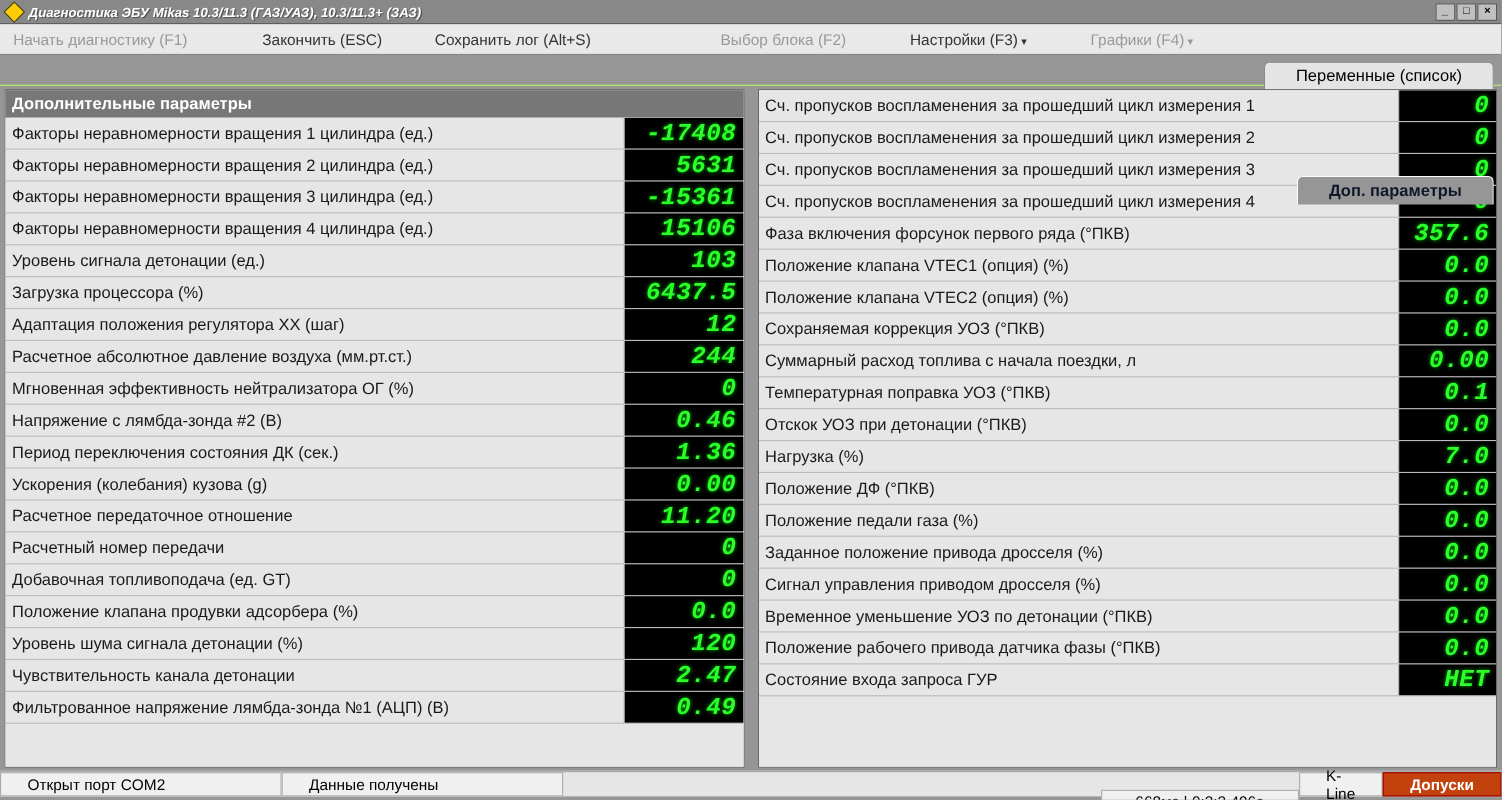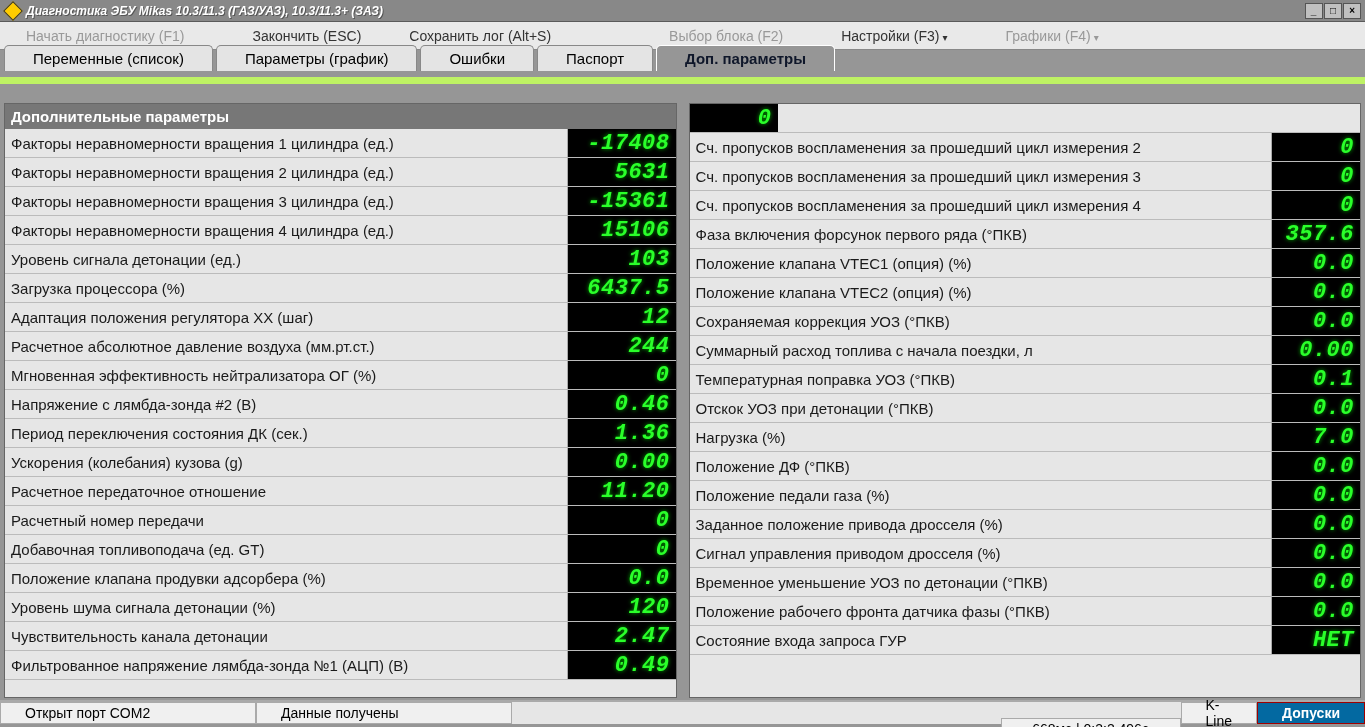--- a/index.html
+++ b/index.html
@@ -4,48 +4,48 @@
 <style>
   * { margin:0; padding:0; box-sizing:border-box; }
   body { width:1365px; height:727px; font-family:Verdana,Arial,sans-serif; font-size:14px; background:#969696; overflow:hidden; }
   
   .titlebar { height:22px; background:#888; border-bottom:1px solid #5a5a5a; display:flex; align-items:center; padding:0 4px; color:#fff; font-size:12px; font-weight:bold;font-style:italic; }
   .titlebar .app-icon { width:14px; height:14px; background:#ffcc00; border:1px solid #333; transform:rotate(45deg); margin:0 6px 0 2px; flex:0 0 auto; }
   .titlebar .title-text { flex:1; text-shadow:1px 1px 0 #555; }
   .titlebar .winctrls { display:flex; gap:1px; }
   .titlebar .winbtn { width:18px; height:16px; background:#c0c0c0; border:1px solid #555; display:flex; align-items:center; justify-content:center; font-size:10px; color:#000; cursor:pointer; }
   
-  .toolbar { height:28px; background:#e9e9e9; border-bottom:1px solid #888; display:flex; align-items:center; padding:0 16px; gap:4px; }
+  .toolbar { height:28px; background:#e9e9e9; border-bottom:1px solid #888; display:flex; align-items:center; padding:0 2px; gap:4px; }
   .toolbar .tbtn { padding:3px 10px; font-size:14px; color:#333; border:none; background:transparent; cursor:pointer; }
   .toolbar .tbtn.disabled { color:#999; }
   .toolbar .sp { flex:0 0 40px; }
   .chev::after{content:"▾"; font-size:10px; margin-left:3px;}
   
-  .tabs { height:27px; display:flex; align-items:flex-end; padding:6px 4px; background:#969696; }
+  .tabs { height:27px; display:flex; align-items:flex-end; padding:6px 4px; background:#969696;flex-direction:column; }
   .tab { padding:4px 28px; background:#e4e4e4; border:1px solid #888; border-bottom:none; border-top-left-radius:5px; border-top-right-radius:5px; margin-right:3px; font-size:15px; cursor:pointer; }
   .tab.active { background:#969696; color:#0f172a; font-weight:bold; border-color:#fff; position:relative; z-index:2; }
   
-  .main { height:623px; background:#969696; border-top:7px solid #bef264; padding:19px 4px 2px 4px; display:flex; gap:12px; }
+  .main { height:623px; background:#969696; border-top:1px solid #bef264; padding:3px 4px 2px 4px; display:flex; gap:12px; }
   .panel { flex:1; display:flex; flex-direction:column; border:1px solid #666; background:#e6e6e6; }
   .panel-head { background:#777; color:#fff; font-weight:bold; padding:4px 6px; font-size:15px; }
   .panel-body { flex:1; overflow-y:scroll; background:#e6e6e6; }
   .panel-body::-webkit-scrollbar { width:17px; }
   .panel-body::-webkit-scrollbar-track { background:#dcdcdc; border-left:1px solid #aaa; }
   .panel-body::-webkit-scrollbar-thumb { background:#c0c0c0; border:1px solid #888; }
   .panel-body.right { overflow-x:hidden; }
   .row { display:flex; border-bottom:1px solid #bbb; height:29px; align-items:stretch; }
   .row .label { flex:1; display:flex; align-items:center; padding:0 6px; font-size:15px; color:#1a1a1a; border-right:1px solid #aaa; white-space:nowrap; overflow:hidden; }
   .row .val { flex:0 0 108px; background:#000; display:flex; align-items:center; justify-content:flex-end; padding:0 6px; font-family:"Digital-7","Courier New",monospace; font-weight:bold; font-style:italic; font-size:22px; letter-spacing:0.5px; color:#2aff2a; text-shadow:0 0 4px #0a0; }
   .panel.right .row .val { flex:0 0 88px; }
   
   .statusbar { height:24px; background:#e6e6e6; border-top:2px solid #aaa; display:flex; align-items:center; font-size:14px; }
   .stat-cell { border:1px solid #aaa; padding:2px 24px; height:22px; display:flex; align-items:center; background:#f0f0f0; }
   .stat-cell.wide { flex:0 0 256px; }
   .stat-gap { flex:1; }
-  .stat-cell.red { background:#0369a1; color:#fff; font-weight:bold; border-color:#a00000; }
+  .stat-cell.red { background:#c2410c; color:#fff; font-weight:bold; border-color:#a00000; }
 </style>
 </head>
 <body>
 
 <div class="titlebar">
   <div class="app-icon"></div>
   <div class="title-text">Диагностика ЭБУ Mikas 10.3/11.3 (ГАЗ/УАЗ), 10.3/11.3+ (ЗАЗ)</div>
   <div class="winctrls">
     <div class="winbtn">_</div>
     <div class="winbtn">□</div>
@@ -153,20 +153,21 @@
         </div>
         <div class="row">
           <div class="label">Фильтрованное напряжение лямбда-зонда №1 (АЦП) (В)</div>
           <div class="val">0.49</div>
         </div>
       </div>
   </div>
   <div class="panel right">
     <div class="panel-body right" id="right-body">
         <div class="row">
+          <div class="label">Сч. пропусков воспламенения за прошедший цикл измерения 1</div>
           <div class="val">0</div>
         </div>
         <div class="row">
           <div class="label">Сч. пропусков воспламенения за прошедший цикл измерения 2</div>
           <div class="val">0</div>
         </div>
         <div class="row">
           <div class="label">Сч. пропусков воспламенения за прошедший цикл измерения 3</div>
           <div class="val">0</div>
         </div>
@@ -220,21 +221,21 @@
         </div>
         <div class="row">
           <div class="label">Сигнал управления приводом  дросселя (%)</div>
           <div class="val">0.0</div>
         </div>
         <div class="row">
           <div class="label">Временное уменьшение УОЗ по детонации (°ПКВ)</div>
           <div class="val">0.0</div>
         </div>
         <div class="row">
-          <div class="label">Положение рабочего фронта датчика фазы (°ПКВ)</div>
+          <div class="label">Положение рабочего привода датчика фазы (°ПКВ)</div>
           <div class="val">0.0</div>
         </div>
         <div class="row">
           <div class="label">Состояние входа запроса ГУР</div>
           <div class="val">НЕТ</div>
         </div>
       </div>
   </div>
 </div>
 

